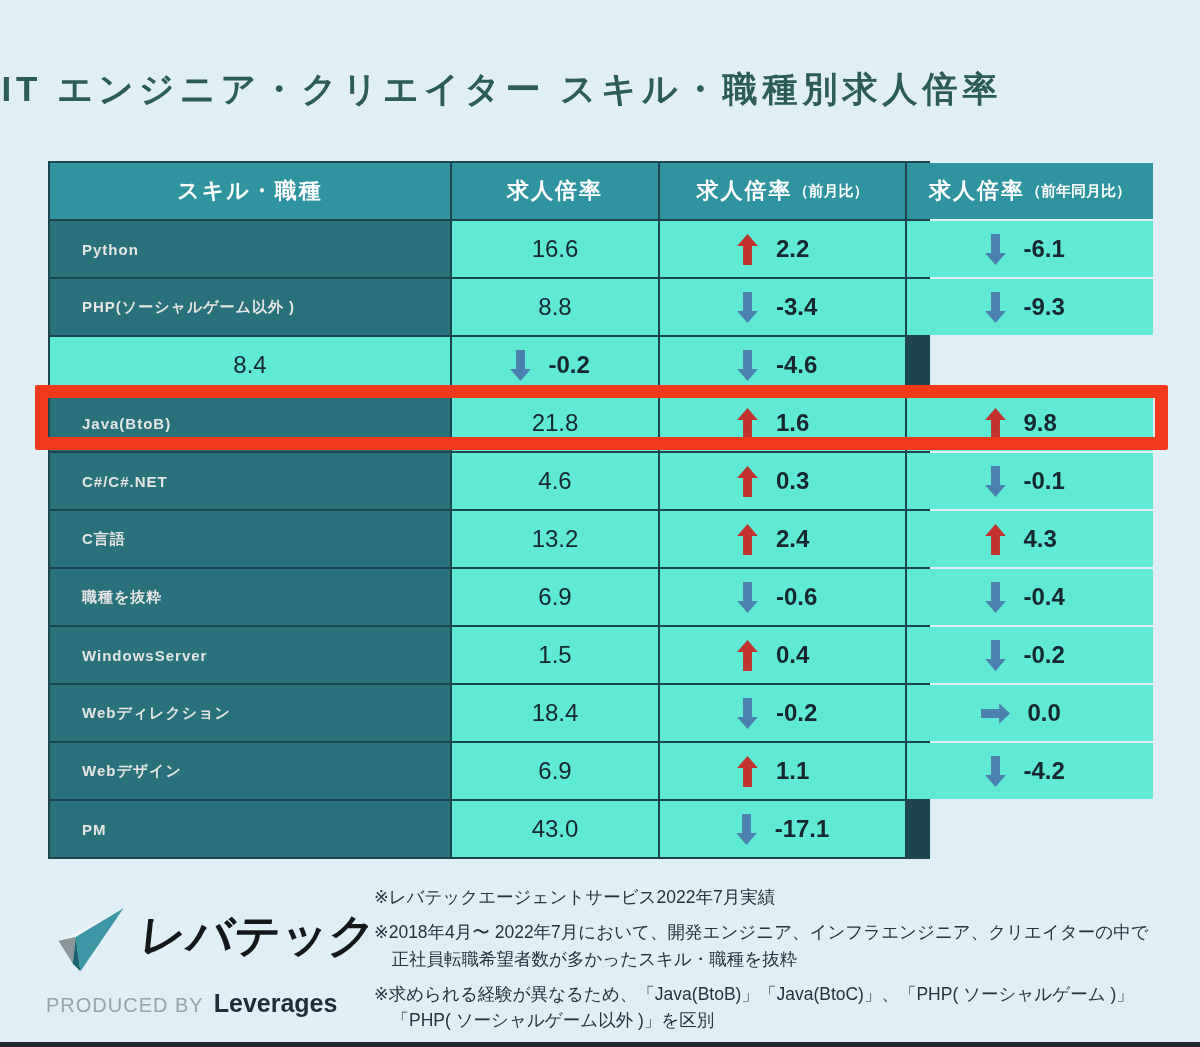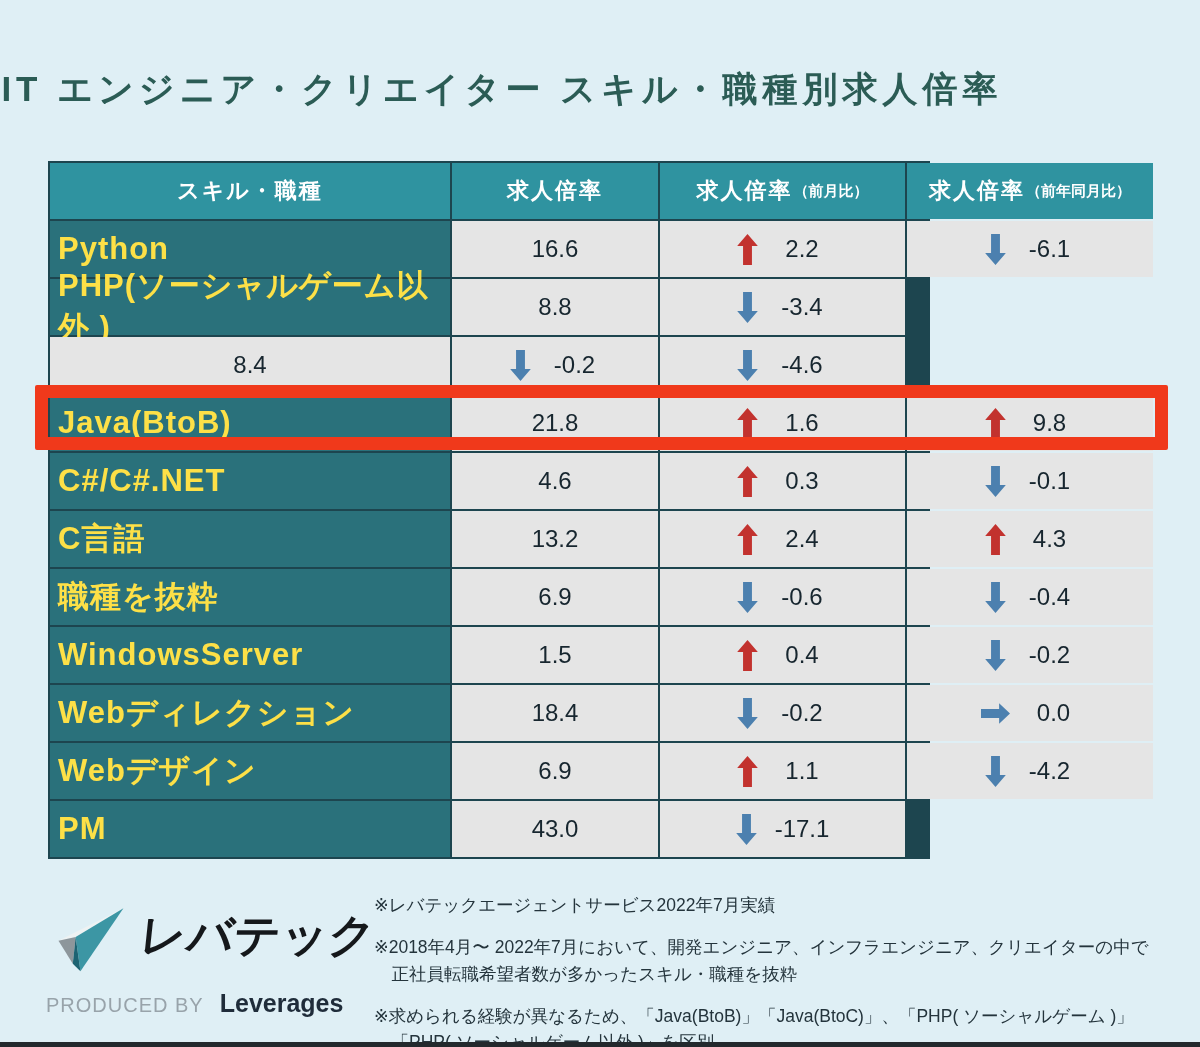--- a/index.html
+++ b/index.html
@@ -13,51 +13,51 @@
   
   .table{position:absolute;left:48px;top:161px;width:882px;box-sizing:border-box;
          border:2px solid #1d454f;background:#1d454f;
          display:flex;flex-direction:column;gap:2px;}
   .trow{display:grid;grid-template-columns:400px 206px 245px 246px;gap:2px;}
   .cell{display:flex;align-items:center;box-sizing:border-box;}
   .thead .cell{background:#2f93a0;height:53px;justify-content:center;
                color:#ffffff;font-weight:bold;font-size:22px;letter-spacing:2px;}
   .thead .cell .sub{font-size:15px;letter-spacing:0;margin-left:1px;}
   .trow .cell{height:56px;}
-  .cell.label{background:#2a717b;color:#fde047;font-weight:bold;font-size:31px;
-              letter-spacing:1px;padding-left:8px;justify-content:flex-start;}
-  .cell.num{background:#e5e5e5;color:#17262f;font-size:24px;justify-content:center;}
+  .cell.label{background:#2a717b;color:#e5e5e5;font-weight:bold;font-size:15px;
+              letter-spacing:1px;padding-left:32px;justify-content:flex-start;}
+  .cell.num{background:#5eead4;color:#17262f;font-size:24px;justify-content:center;}
   .cell.trend{gap:18px;}
-  .tval{min-width:52px;text-align:center;}
+  .tval{min-width:52px;text-align:left;font-weight:bold;}
 
   
   .arrow{display:inline-flex;align-items:center;justify-content:center;}
   .arrow svg{display:block;}
   .arrow.up{color:#c2322e;}
   .arrow.down{color:#4c80af;}
   .arrow.right{color:#4c80af;}
 
   
   .highlight-box{position:absolute;left:35px;top:385px;width:1133px;height:65px;
                  box-sizing:border-box;border:13px solid #f0391b;border-radius:2px;
                  pointer-events:none;}
 
   
   .logo{position:absolute;left:46px;top:893px;width:320px;}
   .logo-row{display:flex;align-items:center;}
   .logo-mark{width:88px;height:86px;flex:0 0 auto;}
   .brand{font-size:46px;font-weight:bold;color:#15181b;letter-spacing:0px;
          transform:skewX(-6deg);margin-left:6px;white-space:nowrap;}
-  .produced{margin-top:10px;display:flex;align-items:baseline;gap:16px;}
+  .produced{margin-top:10px;display:flex;align-items:baseline;gap:10px;}
   .produced .by{font-size:20px;color:#98a3aa;letter-spacing:1px;}
   .produced .company{font-size:25px;font-weight:bold;color:#1f2c3a;}
 
   .notes{position:absolute;left:374px;top:876px;width:790px;
          font-size:17.5px;color:#24343c;line-height:1.5;}
-  .note{margin:16px 0 9px 0;padding-left:1em;text-indent:-1em;}
+  .note{margin:8px 0 9px 0;padding-left:1em;text-indent:-1em;}
 
   .bottom-bar{position:absolute;left:0;bottom:0;width:1200px;height:5px;background:#23292d;}
 </style>
 </head>
 <body>
 
 <div id="stage">
 
   <div class="title">IT エンジニア・クリエイター スキル・職種別求人倍率</div>
 
@@ -104,20 +104,28 @@
     <div class="cell label">PHP(ソーシャルゲーム以外 )</div>
     <div class="cell num ratio">8.8</div>
     <div class="cell num trend mom">
       <span class="arrow down">
             <svg width="21" height="31" viewBox="0 0 20 30">
               <path fill="currentColor" d="M10 30 L0 18.5 L5.7 18.5 L5.7 0 L14.3 0 L14.3 18.5 L20 18.5 Z"></path>
             </svg>
           </span>
       <span class="tval">-3.4</span>
     </div>
+    <div class="cell num trend yoy">
+      <span class="arrow down">
+            <svg width="21" height="31" viewBox="0 0 20 30">
+              <path fill="currentColor" d="M10 30 L0 18.5 L5.7 18.5 L5.7 0 L14.3 0 L14.3 18.5 L20 18.5 Z"></path>
+            </svg>
+          </span>
+      <span class="tval">-9.3</span>
+    </div>
   </div>
 
   <div class="trow">
     <div class="cell num ratio">8.4</div>
     <div class="cell num trend mom">
       <span class="arrow down">
             <svg width="21" height="31" viewBox="0 0 20 30">
               <path fill="currentColor" d="M10 30 L0 18.5 L5.7 18.5 L5.7 0 L14.3 0 L14.3 18.5 L20 18.5 Z"></path>
             </svg>
           </span>

